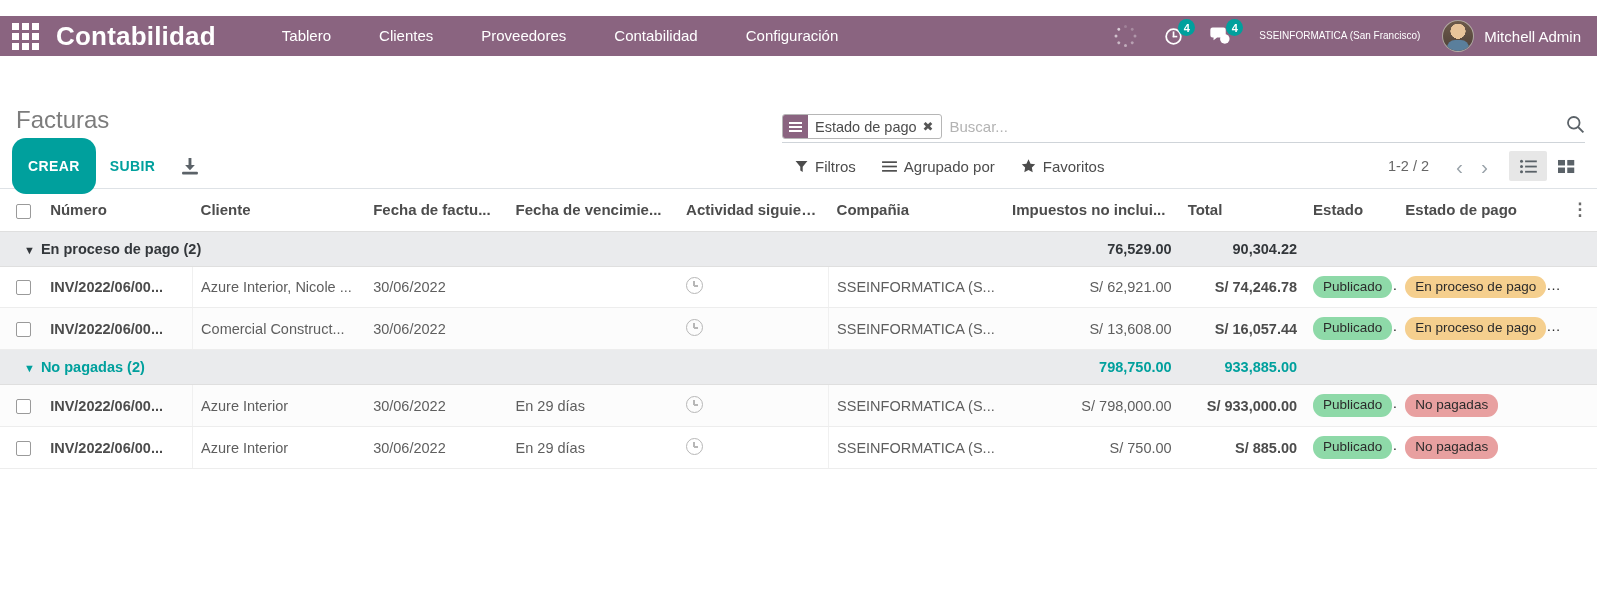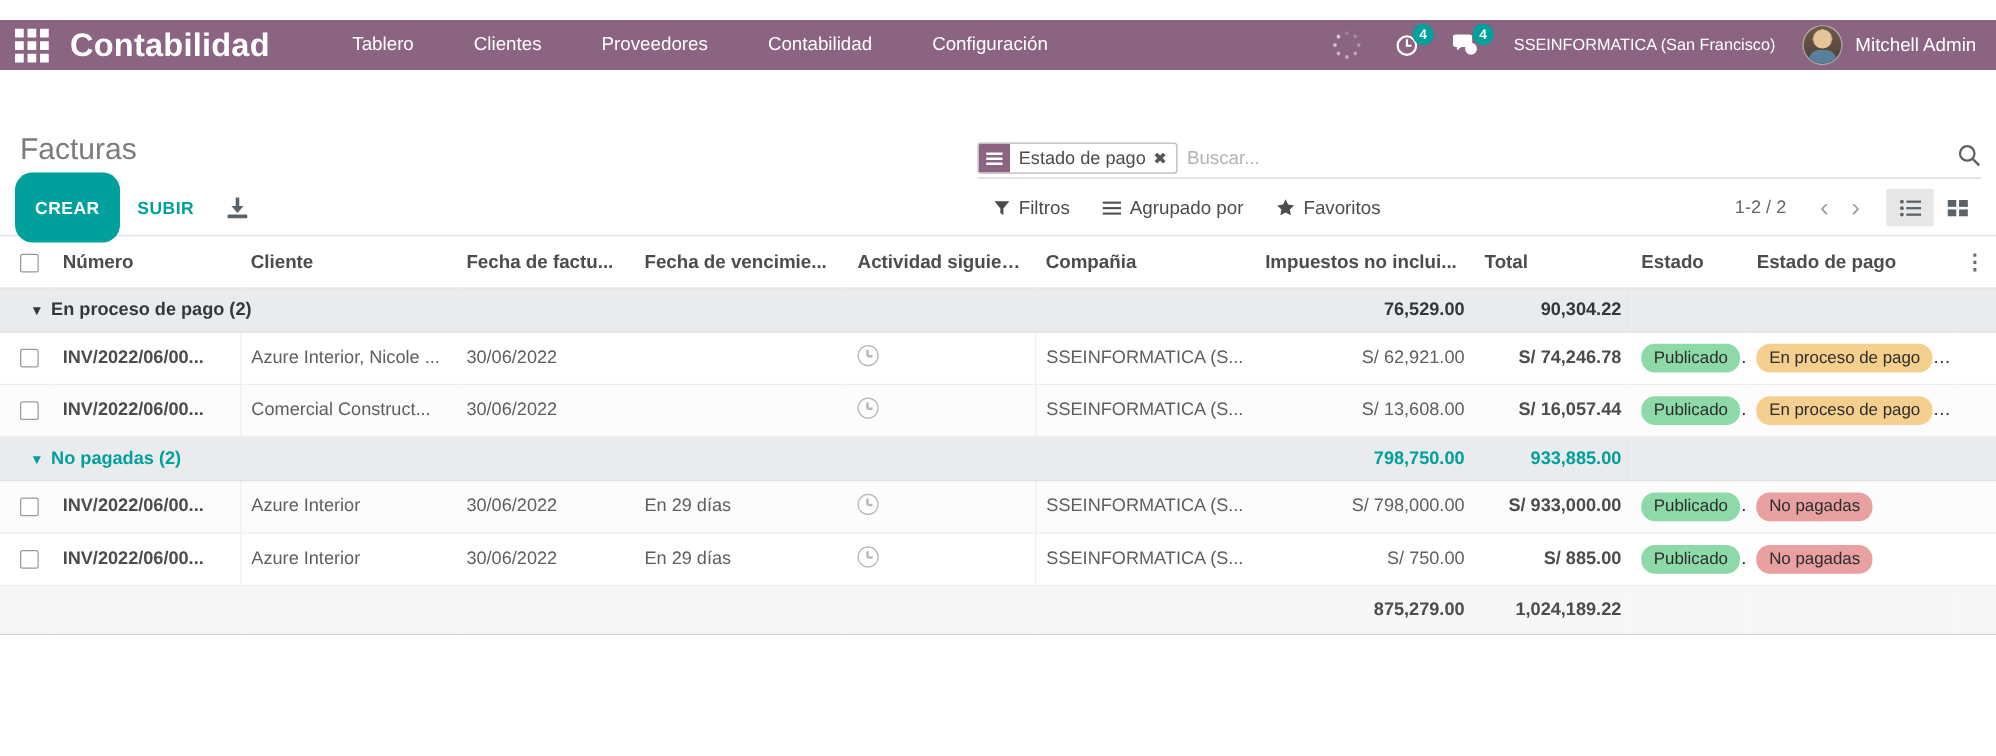--- a/index.html
+++ b/index.html
@@ -81,21 +81,21 @@
     min-width: 17px; height: 17px;
     border-radius: 50%;
     background: #00a09d;
     color: #fff;
     font-size: 11px;
     font-weight: bold;
     display: flex; align-items: center; justify-content: center;
     padding: 0 2px;
   }
   .company-name {
-    font-size: 13px;
+    font-size: 10px;
     padding: 0 14px;
     line-height: 48px;
     cursor: pointer;
   }
   .user-menu { display: flex; align-items: center; padding: 0 6px 0 8px; cursor: pointer; }
   .avatar {
     width: 32px; height: 32px;
     border-radius: 50%;
     margin-right: 10px;
     background: radial-gradient(circle at 50% 34%, #e8c49a 0 30%, transparent 31%),
@@ -592,22 +592,14 @@
         <td>30/06/2022</td>
         <td>En 29 días</td>
         <td><span class="clock"></span></td>
         <td class="has-sep">SSEINFORMATICA (S...</td>
         <td class="num">S/ 750.00</td>
         <td class="num celltotal">S/ 885.00</td>
         <td><span class="pill pill-green">Publicado</span></td>
         <td><span class="pill pill-red">No pagadas</span><span class="trail-ellipsis"></span></td>
         <td></td>
       </tr>
-      <tr class="total-row">
-        <td colspan="7"></td>
-        <td class="num">875,279.00</td>
-        <td class="num">1,024,189.22</td>
-        <td></td>
-        <td></td>
-        <td></td>
-      </tr>
     </tbody>
 </table>
 
 </body></html>

